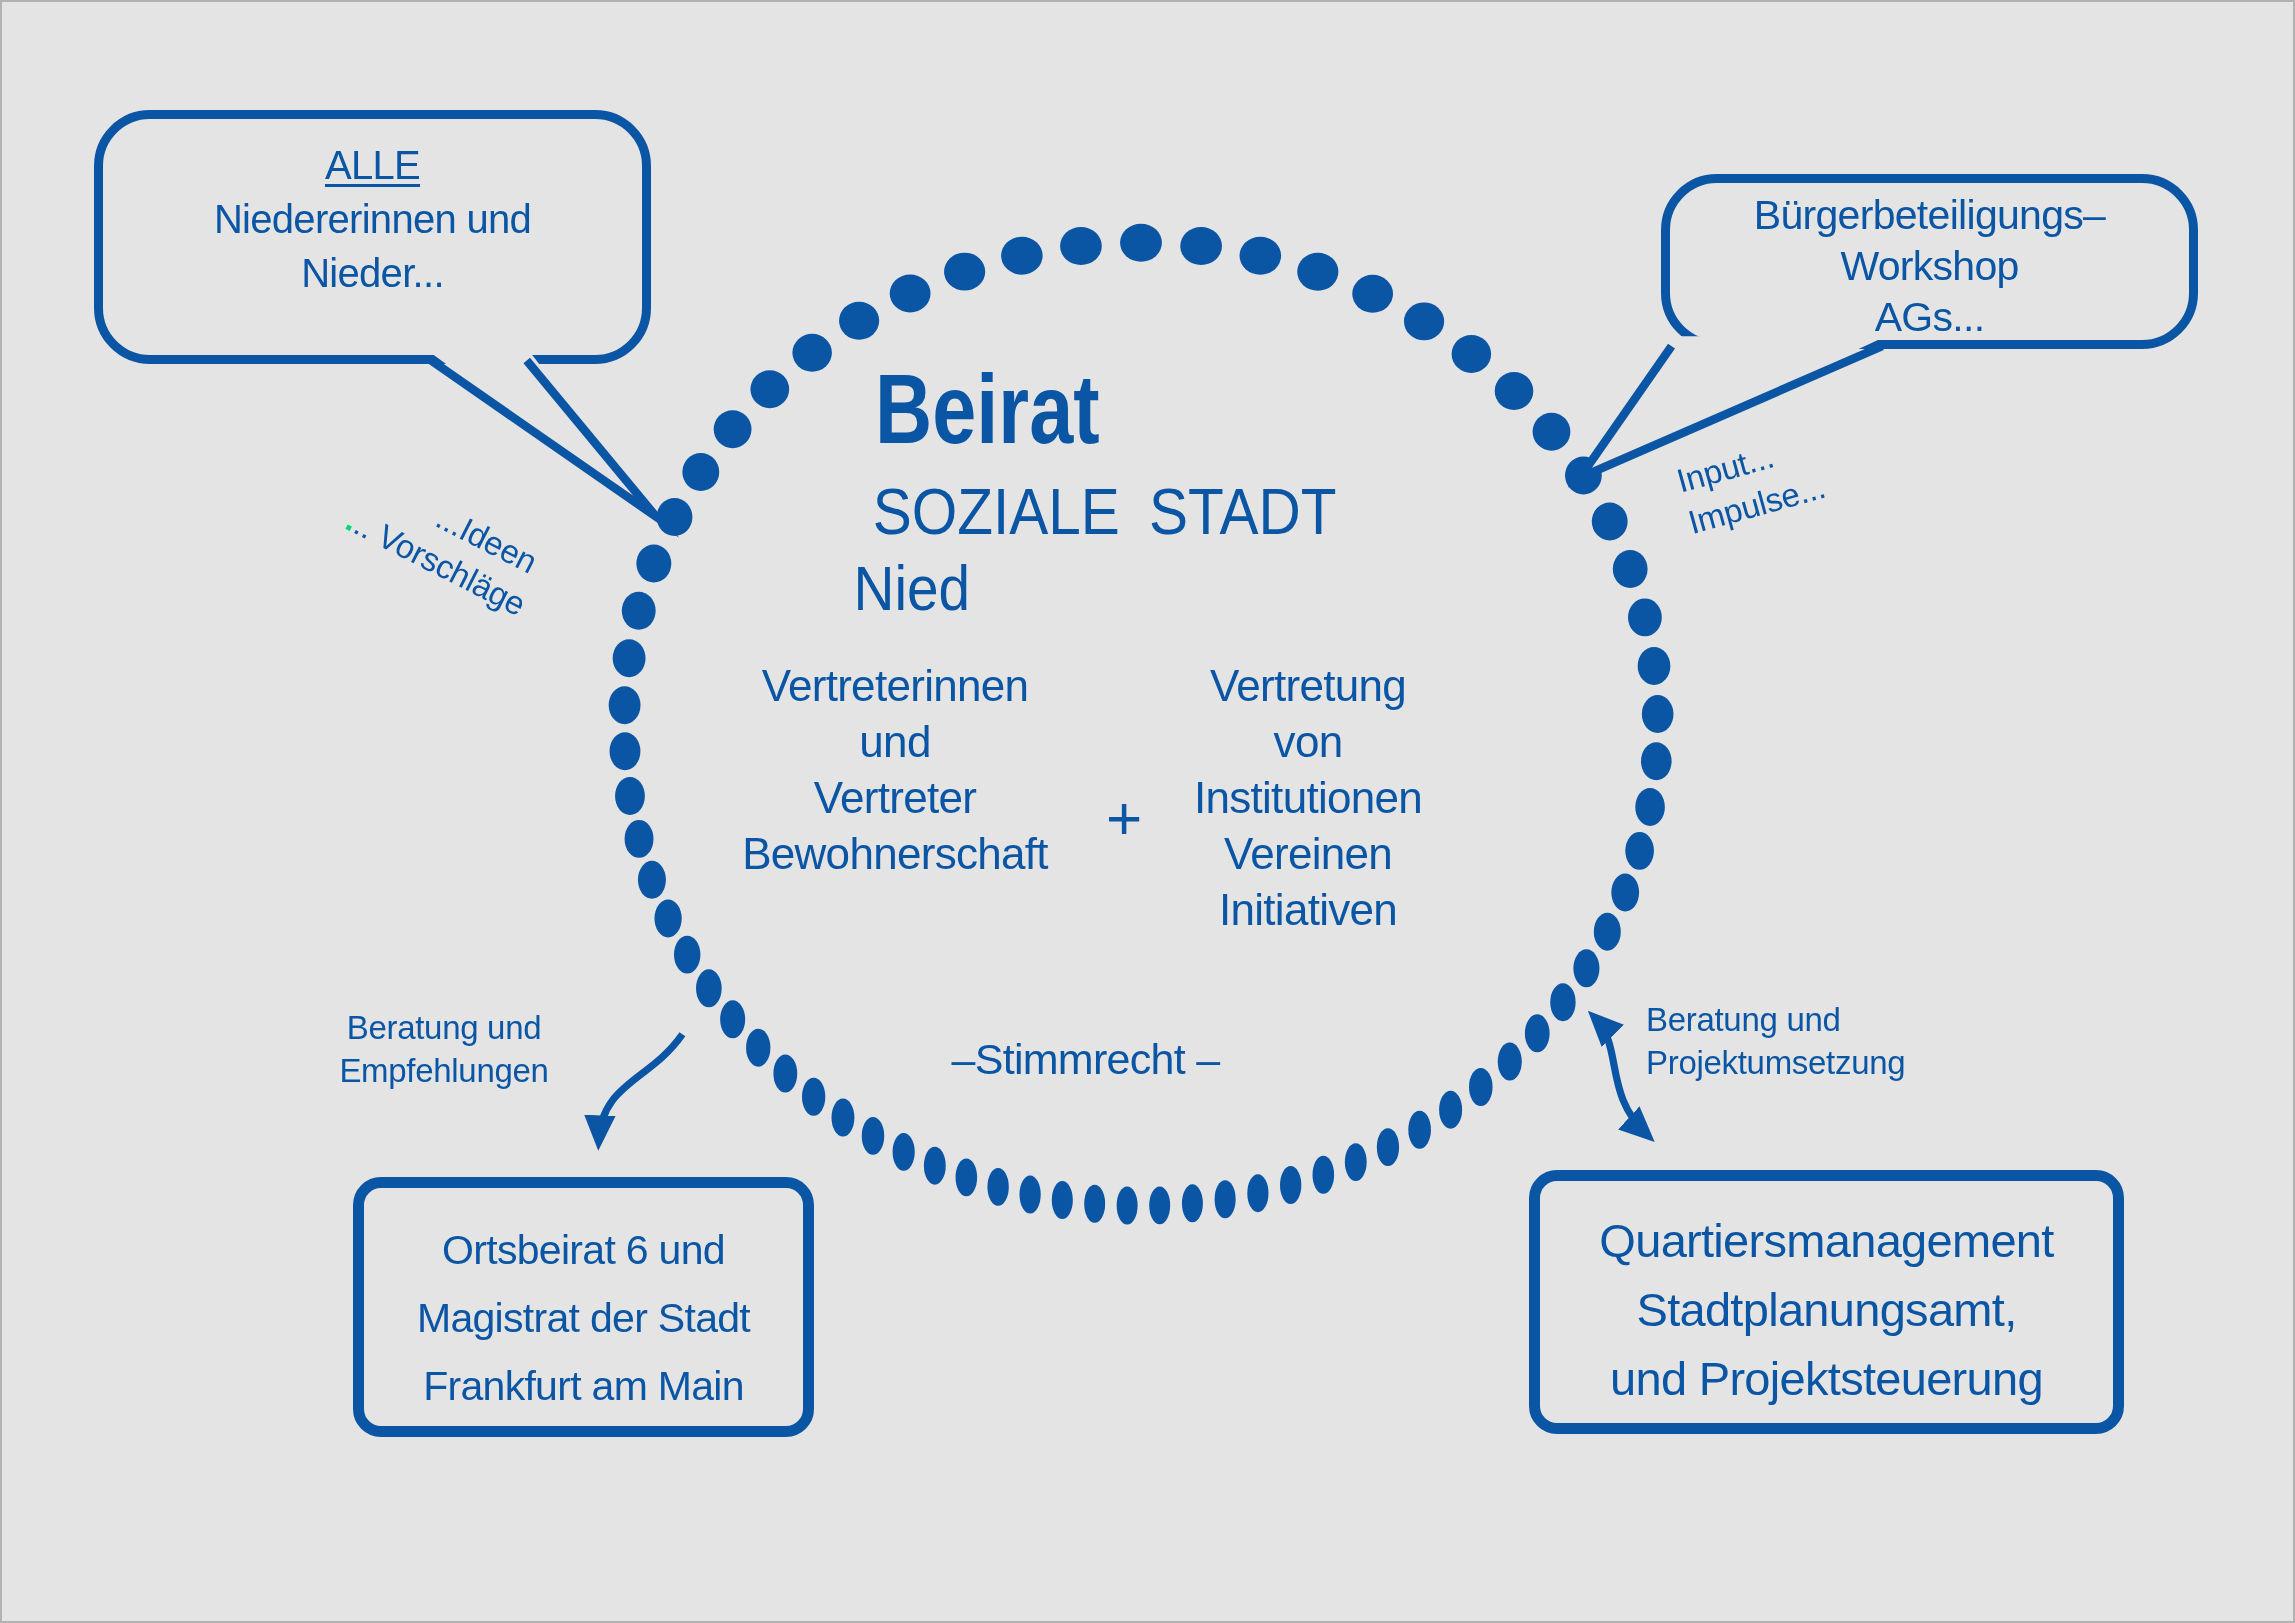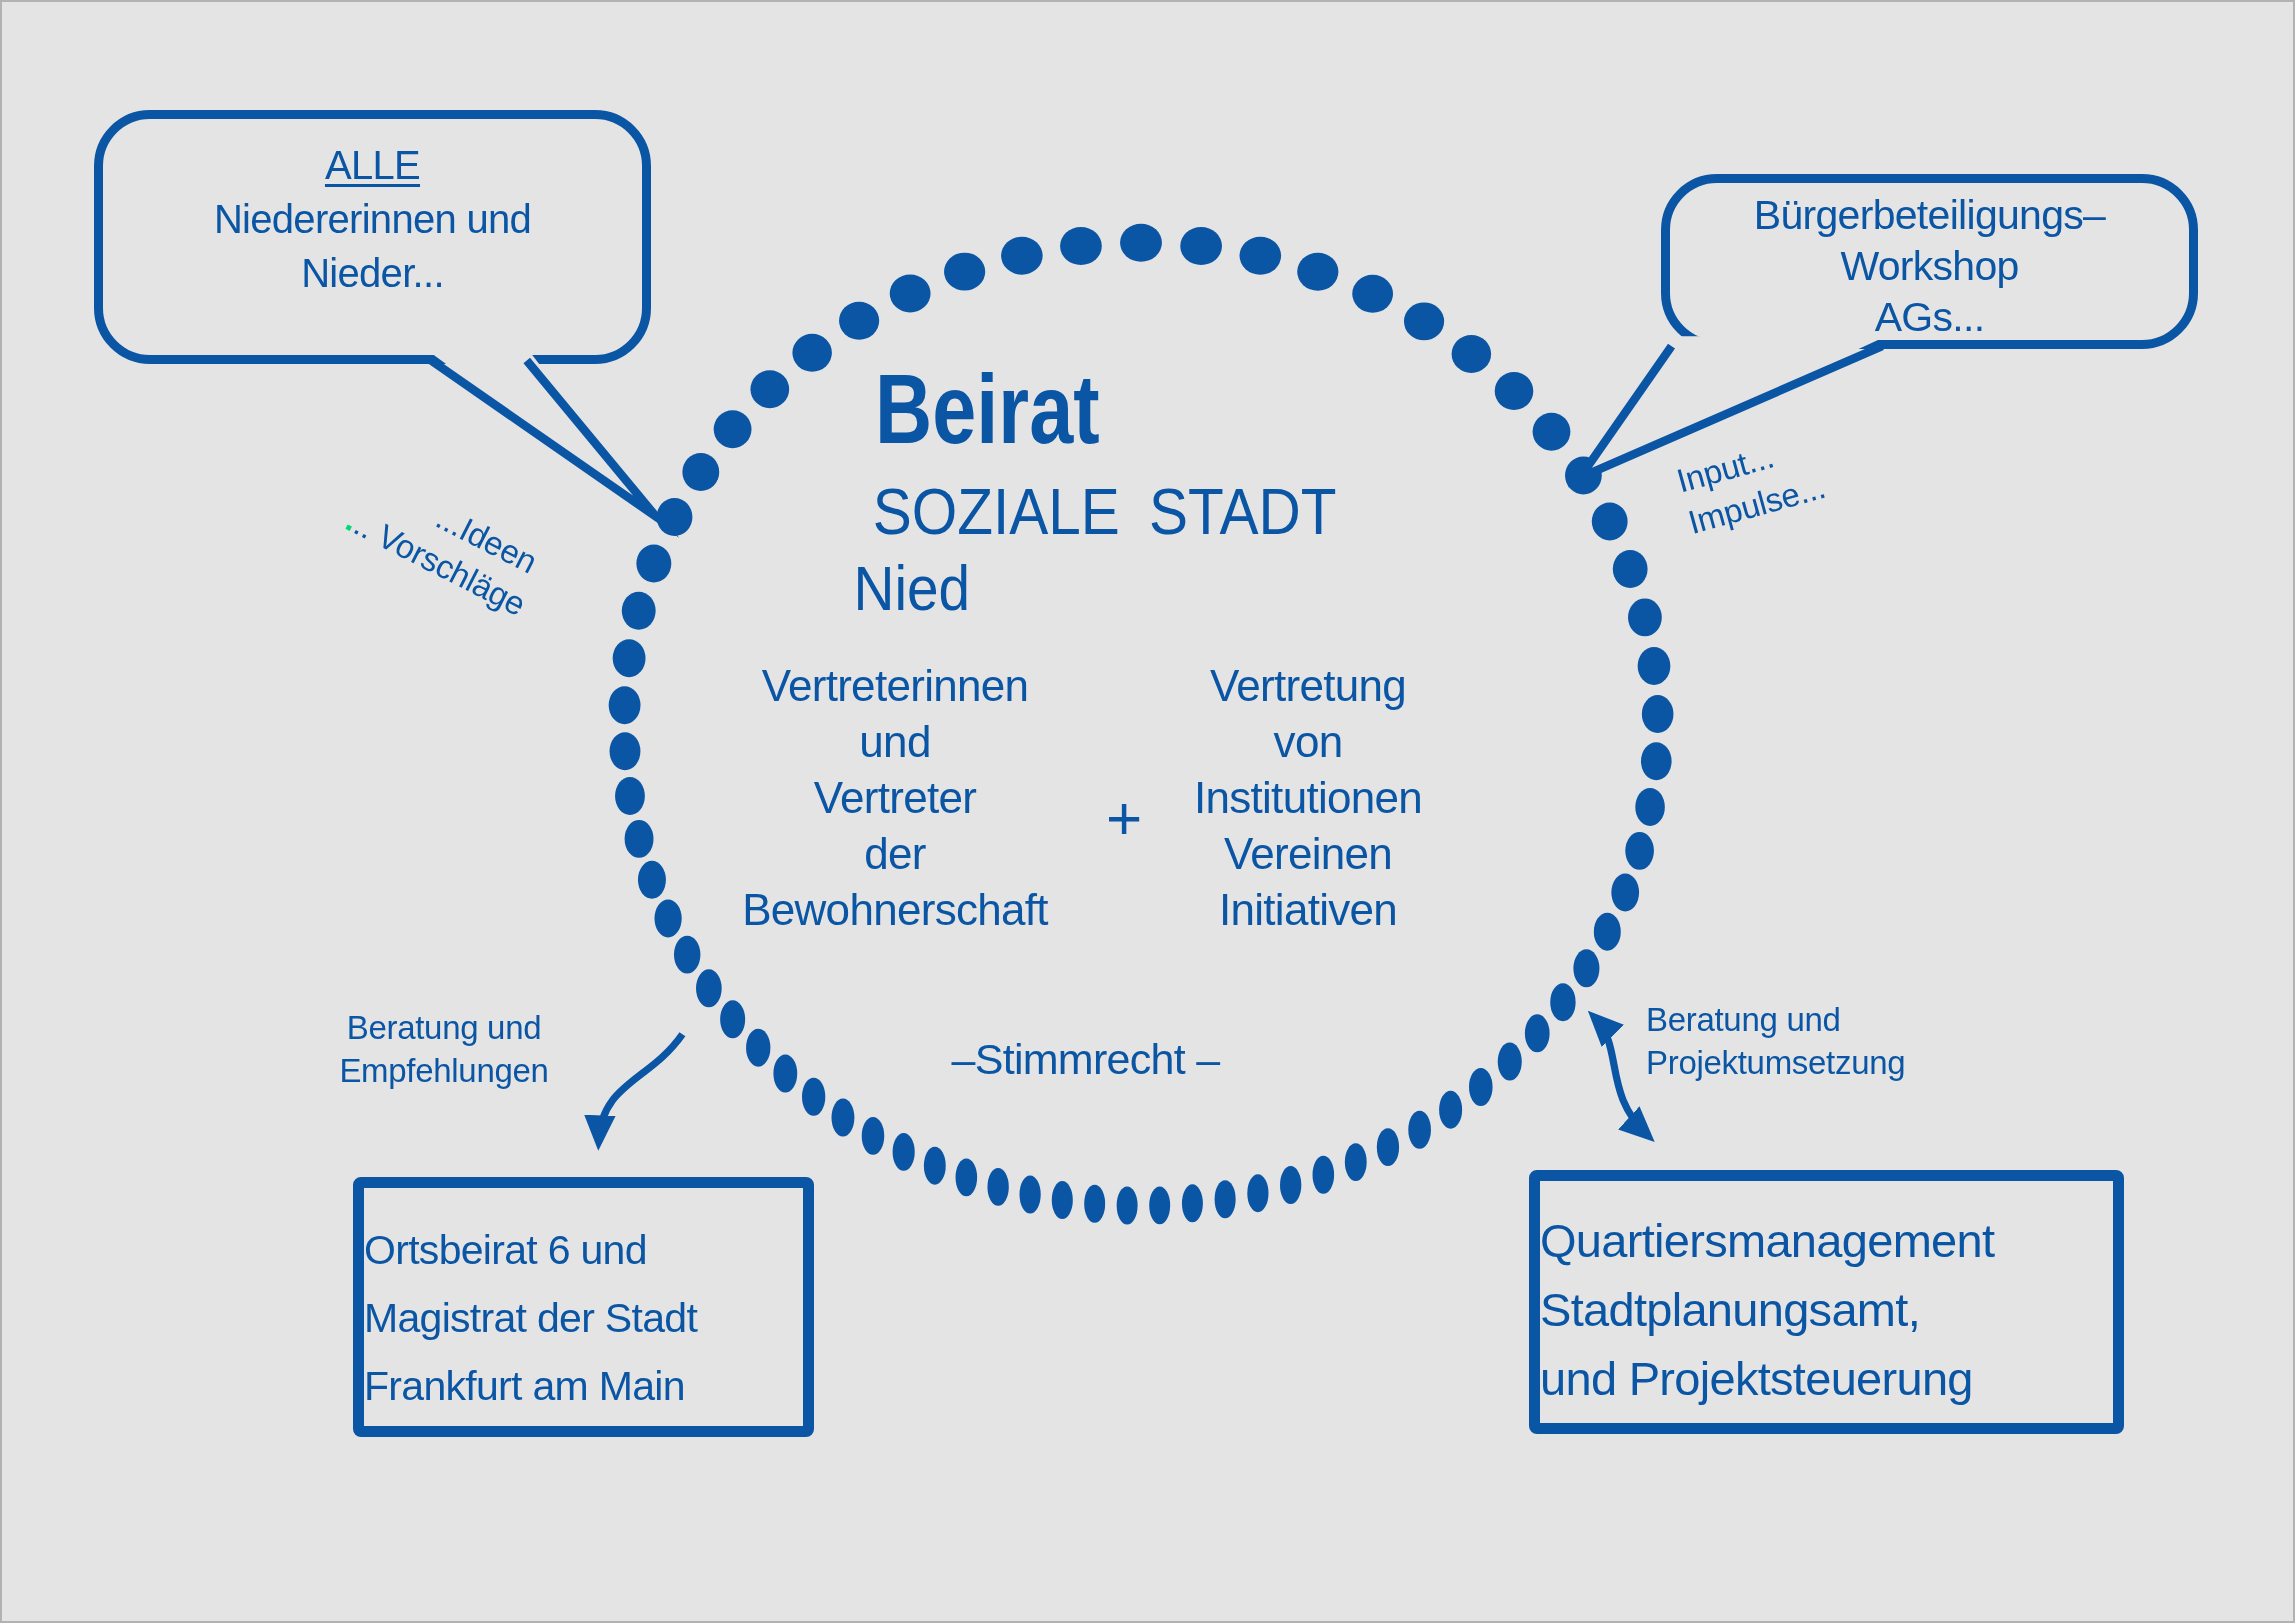--- a/index.html
+++ b/index.html
@@ -23,22 +23,22 @@
 
   .bubble{
     border:9.8px solid var(--blue);border-radius:56px;box-sizing:border-box;
     text-align:center;z-index:1;letter-spacing:-0.7px;
   }
   .bubble-tl{left:92px;top:108px;width:557px;height:254px;padding-top:19px;font-size:40px;line-height:54px;}
   .bubble-tr{left:1659px;top:172px;width:537px;height:175px;padding-top:6.5px;font-size:41px;line-height:51px;}
   .underline{text-decoration:underline;text-decoration-thickness:3.3px;text-underline-offset:5.2px;}
 
   .box{
-    border:11.8px solid var(--blue);border-radius:8px;box-sizing:border-box;
-    z-index:1;letter-spacing:-0.7px;
+    border:11.8px solid var(--blue);border-radius:28px;box-sizing:border-box;
+    text-align:center;z-index:1;letter-spacing:-0.7px;
   }
   .box-bl{left:351px;top:1175px;width:461px;height:260px;padding-top:27.5px;font-size:41px;line-height:68px;}
   .box-br{left:1527px;top:1168px;width:595px;height:264px;padding-top:25px;font-size:47px;line-height:69px;}
 
   .title-line{left:845px;width:589px;text-align:left;z-index:3;}
   .t-beirat{top:353px;font-size:99px;font-weight:700;line-height:108px;}
   .t-soziale{top:473px;font-size:65px;line-height:73px;word-spacing:14.4px;}
   .t-nied{top:553px;font-size:63px;line-height:67px;}
   .squeeze80{display:inline-block;transform:scaleX(.80);transform-origin:center;}
   .squeeze90{display:inline-block;transform:scaleX(.90);transform-origin:center;}
@@ -86,21 +86,20 @@
   </div>
 
   <div class="abs title-line t-beirat"><span class="squeeze80">Beirat</span></div>
   <div class="abs title-line t-soziale"><span class="squeeze90">SOZIALE STADT</span></div>
   <div class="abs title-line t-nied"><span class="squeeze90">Nied</span></div>
 
   <div class="abs col col-left">
     <div>Vertreterinnen</div>
     <div>und</div>
     <div>Vertreter</div>
-    <div>der</div>
     <div>Bewohnerschaft</div>
   </div>
   <div class="abs plus">+</div>
   <div class="abs col col-right">
     <div>Vertretung</div>
     <div>von</div>
     <div>Institutionen</div>
     <div>Vereinen</div>
     <div>Initiativen</div>
   </div>

